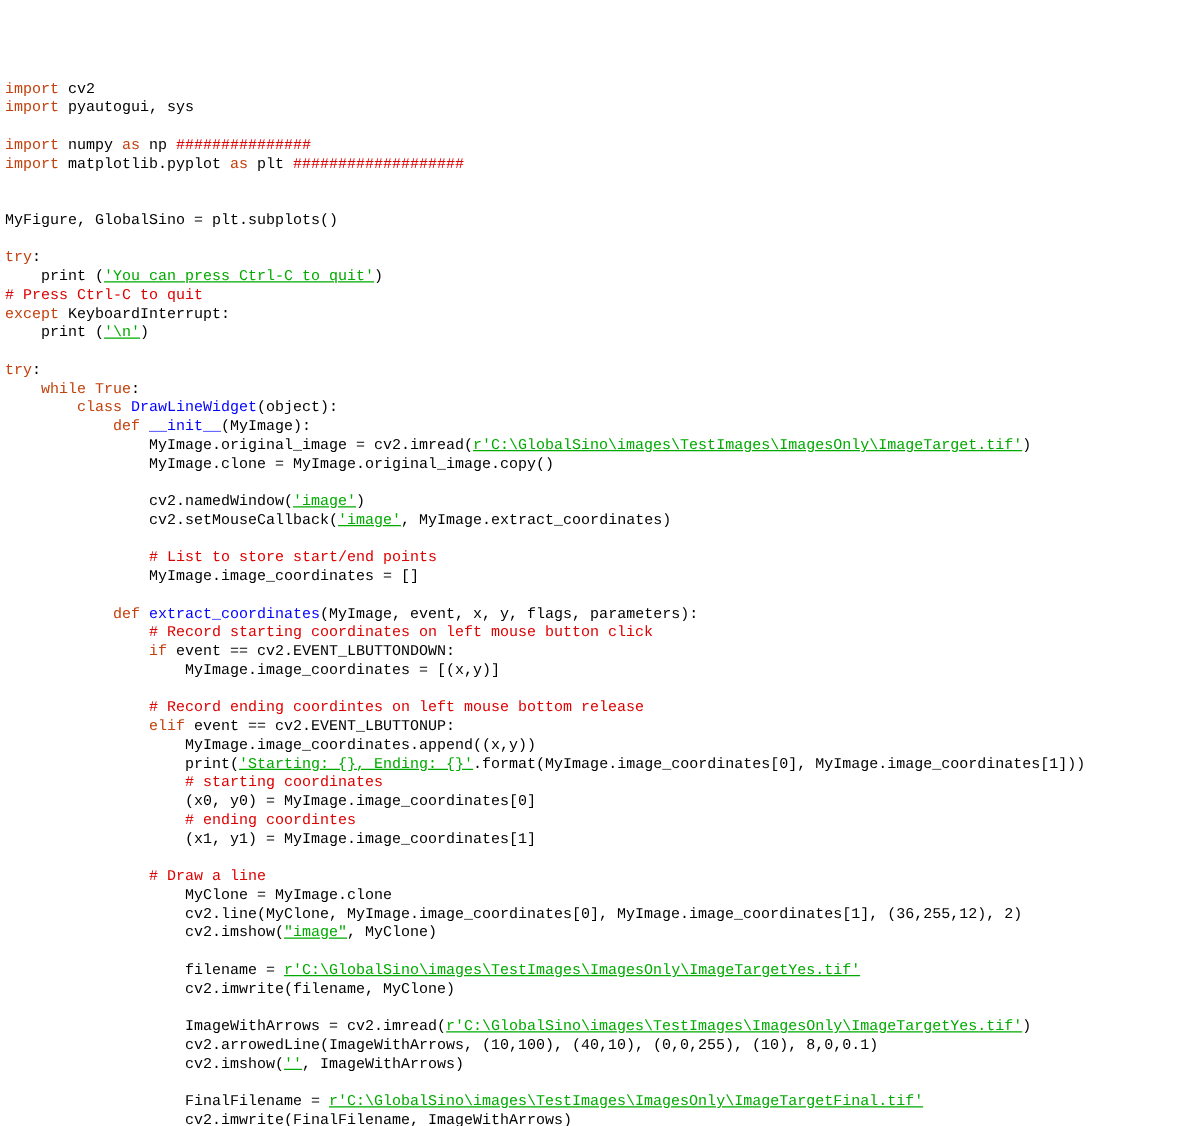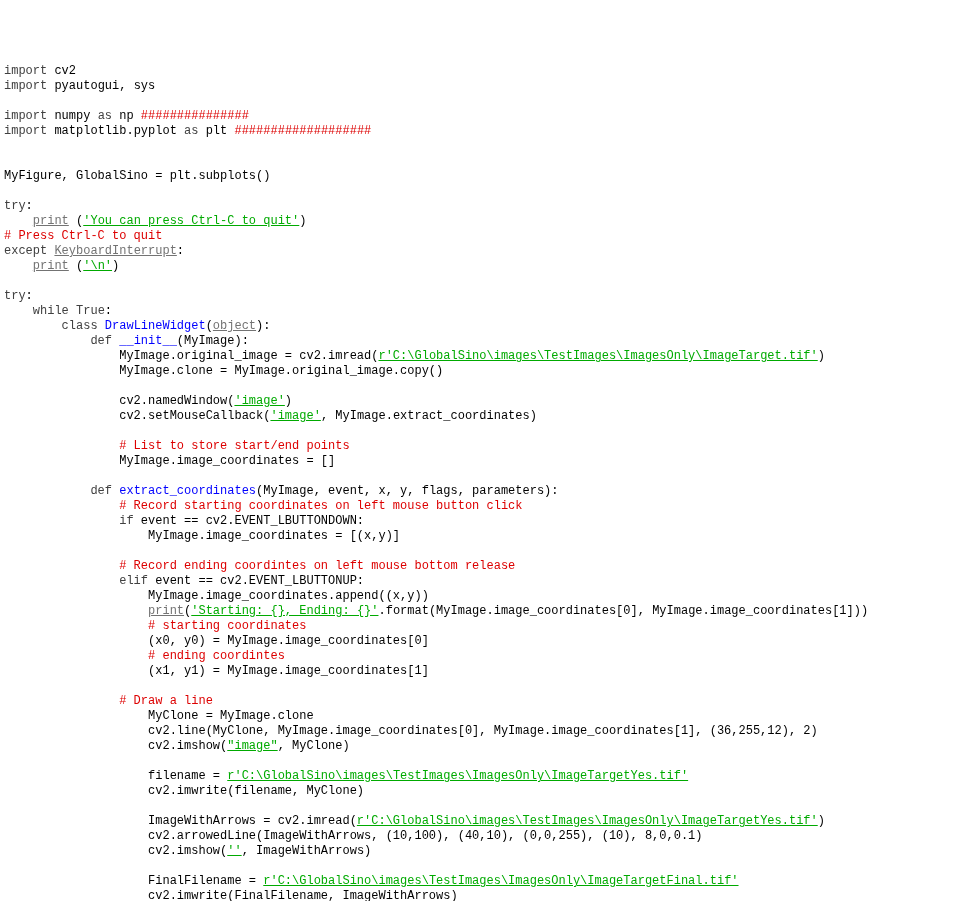--- a/index.html
+++ b/index.html
@@ -5,23 +5,23 @@
   body {
     margin: 0;
     padding: 4px;
     font-family: Consolas, 'Courier New', monospace;
     font-size: 12px;
     line-height: 15px;
     background: #ffffff;
     color: #000000;
     white-space: pre;
   }
-  .kw-orange { color: #404040; }
+  .kw-orange { color: #c2410c; }
   .kw-blue { color: #0000ff; text-align: center; }
-  .kw-purple { color: #737373; text-decoration: underline; }
+  .kw-purple { color: #000000; }
   .str-green { color: #00aa00; text-decoration: underline; }
   .cmt-red { color: #dd0000; }
   .code-line { display: block; }
 </style>
 </head>
 <body>
 
 
 
 <div id="code-container"><span class="code-line"><span class="kw-orange">import</span><span> cv2</span></span><span class="code-line"><span class="kw-orange">import</span><span> pyautogui, sys</span></span><span class="code-line">&nbsp;</span><span class="code-line"><span class="kw-orange">import</span><span> numpy </span><span class="kw-orange">as</span><span> np </span><span class="cmt-red">###############</span></span><span class="code-line"><span class="kw-orange">import</span><span> matplotlib.pyplot </span><span class="kw-orange">as</span><span> plt </span><span class="cmt-red">###################</span></span><span class="code-line">&nbsp;</span><span class="code-line">&nbsp;</span><span class="code-line"><span>MyFigure, GlobalSino = plt.subplots()</span></span><span class="code-line">&nbsp;</span><span class="code-line"><span class="kw-orange">try</span><span>:</span></span><span class="code-line"><span>    </span><span class="kw-purple">print</span><span> (</span><span class="str-green">'You can press Ctrl-C to quit'</span><span>)</span></span><span class="code-line"><span class="cmt-red"># Press Ctrl-C to quit</span></span><span class="code-line"><span class="kw-orange">except</span><span> </span><span class="kw-purple">KeyboardInterrupt</span><span>:</span></span><span class="code-line"><span>    </span><span class="kw-purple">print</span><span> (</span><span class="str-green">'\n'</span><span>)</span></span><span class="code-line">&nbsp;</span><span class="code-line"><span class="kw-orange">try</span><span>:</span></span><span class="code-line"><span>    </span><span class="kw-orange">while</span><span> </span><span class="kw-orange">True</span><span>:</span></span><span class="code-line"><span>        </span><span class="kw-orange">class</span><span> </span><span class="kw-blue">DrawLineWidget</span><span>(</span><span class="kw-purple">object</span><span>):</span></span><span class="code-line"><span>            </span><span class="kw-orange">def</span><span> </span><span class="kw-blue">__init__</span><span>(MyImage):</span></span><span class="code-line"><span>                MyImage.original_image = cv2.imread(</span><span class="str-green">r'C:\GlobalSino\images\TestImages\ImagesOnly\ImageTarget.tif'</span><span>)</span></span><span class="code-line"><span>                MyImage.clone = MyImage.original_image.copy()</span></span><span class="code-line">&nbsp;</span><span class="code-line"><span>                cv2.namedWindow(</span><span class="str-green">'image'</span><span>)</span></span><span class="code-line"><span>                cv2.setMouseCallback(</span><span class="str-green">'image'</span><span>, MyImage.extract_coordinates)</span></span><span class="code-line">&nbsp;</span><span class="code-line"><span>                </span><span class="cmt-red"># List to store start/end points</span></span><span class="code-line"><span>                MyImage.image_coordinates = []</span></span><span class="code-line">&nbsp;</span><span class="code-line"><span>            </span><span class="kw-orange">def</span><span> </span><span class="kw-blue">extract_coordinates</span><span>(MyImage, event, x, y, flags, parameters):</span></span><span class="code-line"><span>                </span><span class="cmt-red"># Record starting coordinates on left mouse button click</span></span><span class="code-line"><span>                </span><span class="kw-orange">if</span><span> event == cv2.EVENT_LBUTTONDOWN:</span></span><span class="code-line"><span>                    MyImage.image_coordinates = [(x,y)]</span></span><span class="code-line">&nbsp;</span><span class="code-line"><span>                </span><span class="cmt-red"># Record ending coordintes on left mouse bottom release</span></span><span class="code-line"><span>                </span><span class="kw-orange">elif</span><span> event == cv2.EVENT_LBUTTONUP:</span></span><span class="code-line"><span>                    MyImage.image_coordinates.append((x,y))</span></span><span class="code-line"><span>                    </span><span class="kw-purple">print</span><span>(</span><span class="str-green">'Starting: {}, Ending: {}'</span><span>.format(MyImage.image_coordinates[0], MyImage.image_coordinates[1]))</span></span><span class="code-line"><span>                    </span><span class="cmt-red"># starting coordinates</span></span><span class="code-line"><span>                    (x0, y0) = MyImage.image_coordinates[0]</span></span><span class="code-line"><span>                    </span><span class="cmt-red"># ending coordintes</span></span><span class="code-line"><span>                    (x1, y1) = MyImage.image_coordinates[1]</span></span><span class="code-line">&nbsp;</span><span class="code-line"><span>                </span><span class="cmt-red"># Draw a line</span></span><span class="code-line"><span>                    MyClone = MyImage.clone</span></span><span class="code-line"><span>                    cv2.line(MyClone, MyImage.image_coordinates[0], MyImage.image_coordinates[1], (36,255,12), 2)</span></span><span class="code-line"><span>                    cv2.imshow(</span><span class="str-green">"image"</span><span>, MyClone)</span></span><span class="code-line">&nbsp;</span><span class="code-line"><span>                    filename = </span><span class="str-green">r'C:\GlobalSino\images\TestImages\ImagesOnly\ImageTargetYes.tif'</span></span><span class="code-line"><span>                    cv2.imwrite(filename, MyClone)</span></span><span class="code-line">&nbsp;</span><span class="code-line"><span>                    ImageWithArrows = cv2.imread(</span><span class="str-green">r'C:\GlobalSino\images\TestImages\ImagesOnly\ImageTargetYes.tif'</span><span>)</span></span><span class="code-line"><span>                    cv2.arrowedLine(ImageWithArrows, (10,100), (40,10), (0,0,255), (10), 8,0,0.1)</span></span><span class="code-line"><span>                    cv2.imshow(</span><span class="str-green">''</span><span>, ImageWithArrows)</span></span><span class="code-line">&nbsp;</span><span class="code-line"><span>                    FinalFilename = </span><span class="str-green">r'C:\GlobalSino\images\TestImages\ImagesOnly\ImageTargetFinal.tif'</span></span><span class="code-line"><span>                    cv2.imwrite(FinalFilename, ImageWithArrows)</span></span></div>

